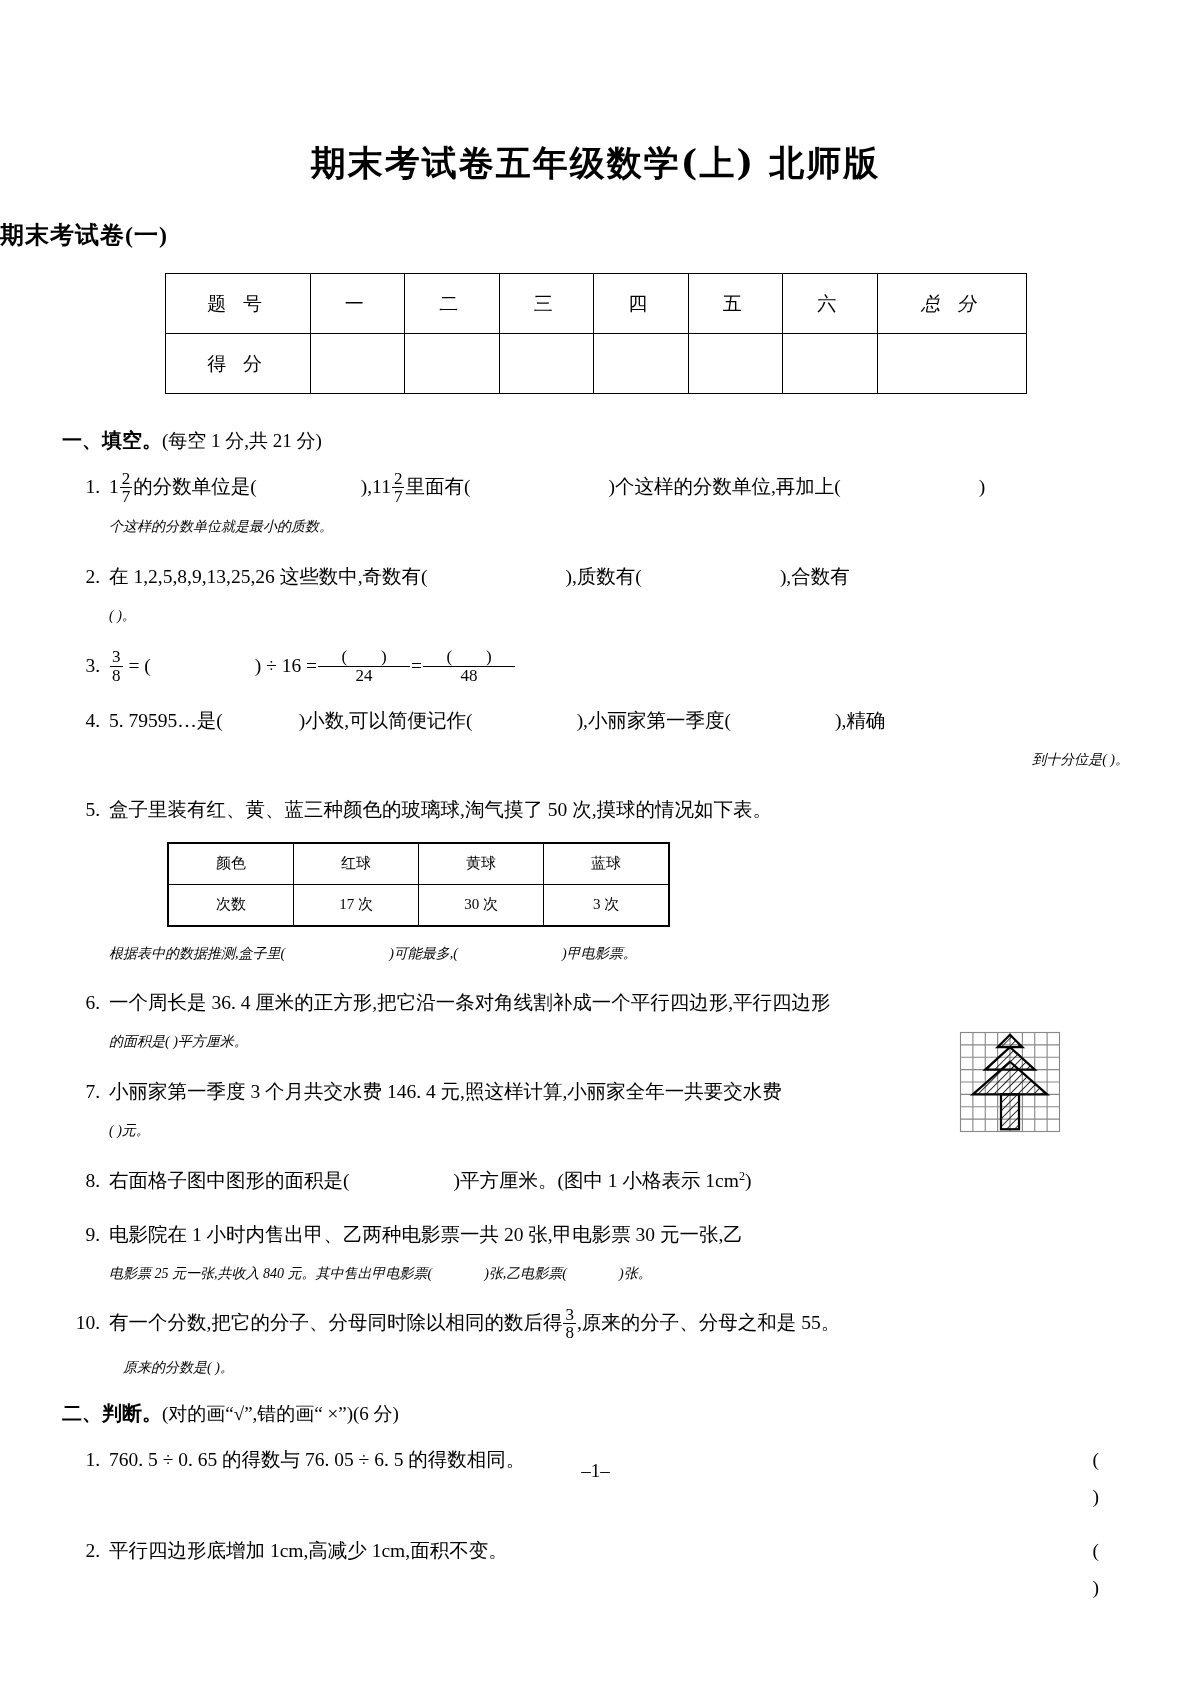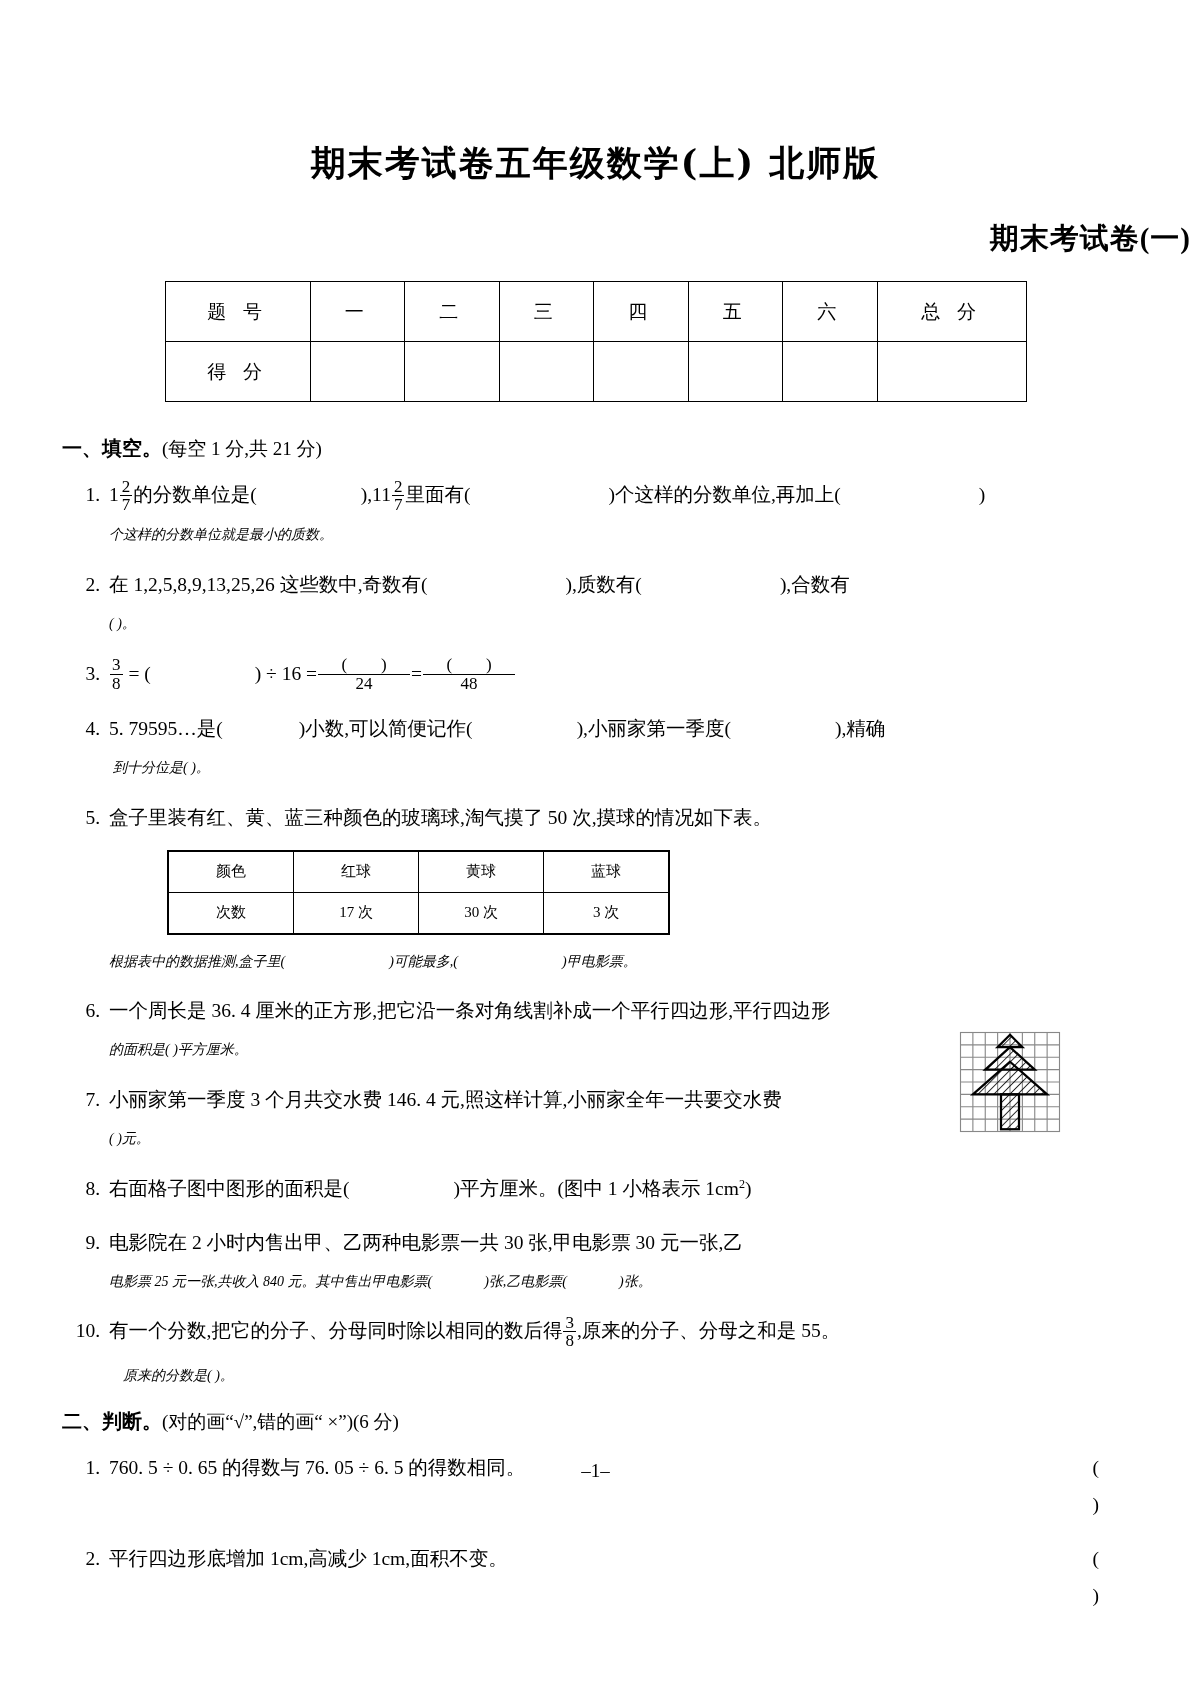--- a/index.html
+++ b/index.html
@@ -25,22 +25,22 @@
   
   .doc-title {
     text-align: center;
     font-size: 35px;
     font-weight: bold;
     letter-spacing: 2px;
     margin-top: 140px;
     font-family: "DejaVu Serif", "Liberation Serif", serif;
   }
   .sub-title {
-    text-align: right;
-    font-size: 29px;
+    text-align: left;
+    font-size: 24px;
     font-weight: bold;
     margin-top: 32px;
     letter-spacing: 1px;
   }
 
   
   .score-table-wrap {
     margin: 22px auto 0 auto;
     width: 862px;
   }
@@ -56,20 +56,21 @@
     vertical-align: middle;
     font-size: 19px;
     letter-spacing: 6px;
     padding: 8px;
   }
   table.score-table td.first {
     width: 128px;
   }
   table.score-table td.wide {
     width: 132px;
+    font-style: italic;
   }
 
   
   .content {
     margin: 36px 62px 0 62px;
     font-size: 19.5px;
     line-height: 1.05;
   }
   .sec-head {
     font-weight: bold;
@@ -243,21 +244,21 @@
       <div class="qbody">
         <span class="frac"><span class="num">3</span><span class="den">8</span></span>
         <span>= (</span><span class="blank-l"></span><span>) ÷ 16 =</span><span class="frac wide"><span class="num">(&nbsp;&nbsp;&nbsp;&nbsp;&nbsp;&nbsp;&nbsp;&nbsp;)</span><span class="den">24</span></span><span>=</span><span class="frac wide"><span class="num">(&nbsp;&nbsp;&nbsp;&nbsp;&nbsp;&nbsp;&nbsp;&nbsp;)</span><span class="den">48</span></span>
       </div>
     </div>
 
     <div class="qrow">
       <div class="qnum">4.</div>
       <div class="qbody">
         <span>5. 79595…是(</span><span class="blank-m"></span><span>)小数,可以简便记作(</span><span class="blank-l"></span><span>),小丽家第一季度(</span><span class="blank-l"></span><span>),精确</span>
-        <div class="qcont" style="margin-left:4px;">到十分位是(            )。</div>
+        <div class="qcont" style="margin-left:4px;text-align:right;">到十分位是(            )。</div>
       </div>
     </div>
 
     <div class="qrow">
       <div class="qnum">5.</div>
       <div class="qbody">
         <span>盒子里装有红、黄、蓝三种颜色的玻璃球,淘气摸了 50 次,摸球的情况如下表。</span>
         <div class="ball-table-wrap">
           <table class="ball-table">
             <tbody>
@@ -301,21 +302,21 @@
     <div class="qrow">
       <div class="qnum">8.</div>
       <div class="qbody">
         <span>右面格子图中图形的面积是(</span><span class="blank-l"></span><span>)平方厘米。(图中 1 小格表示 1cm</span><sup class="sq">2</sup><span>)</span>
       </div>
     </div>
 
     <div class="qrow">
       <div class="qnum">9.</div>
       <div class="qbody">
-        <span>电影院在 2 小时内售出甲、乙两种电影票一共 30 张,甲电影票 30 元一张,乙</span>
+        <span>电影院在 1 小时内售出甲、乙两种电影票一共 20 张,甲电影票 30 元一张,乙</span>
         <div class="qcont" style="margin-left:0;">
           <span>电影票 25 元一张,共收入 840 元。其中售出甲电影票(</span><span class="blank-s"></span><span>)张,乙电影票(</span><span class="blank-s"></span><span>)张。</span>
         </div>
       </div>
     </div>
 
     <div class="qrow">
       <div class="qnum">10.</div>
       <div class="qbody">
         <span>有一个分数,把它的分子、分母同时除以相同的数后得</span><span class="frac"><span class="num">3</span><span class="den">8</span></span><span>,原来的分子、分母之和是 55。</span>

